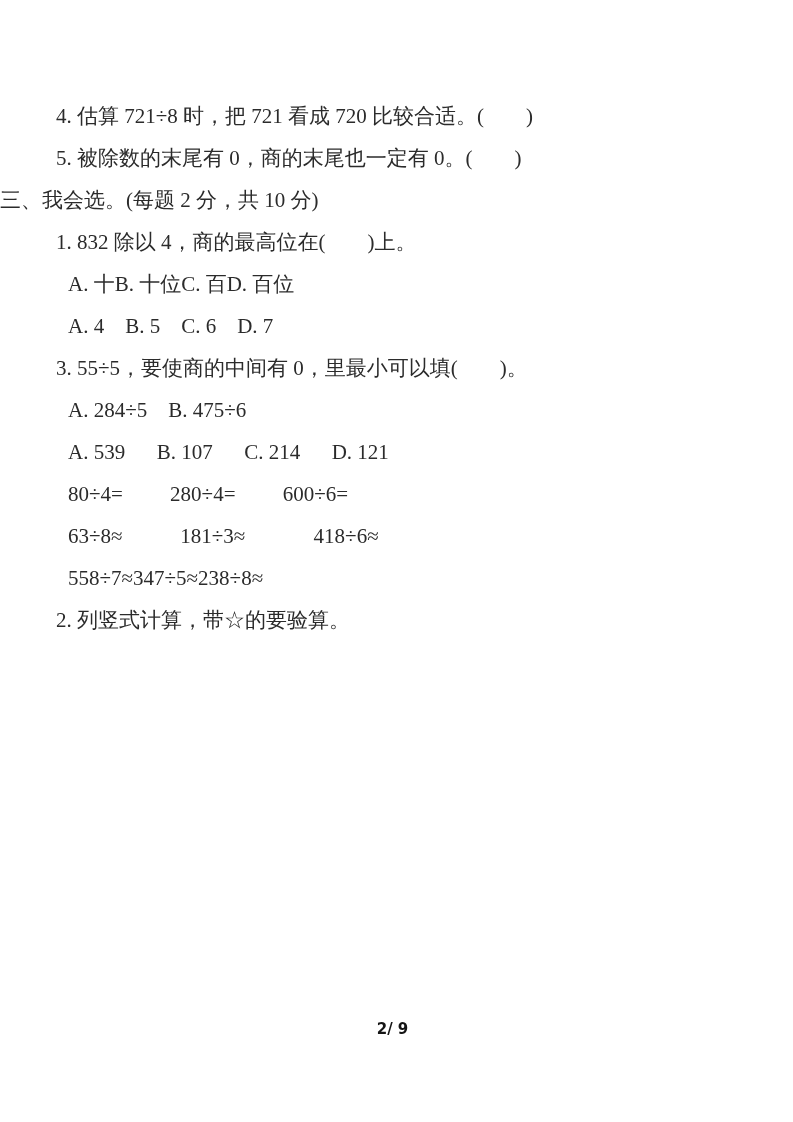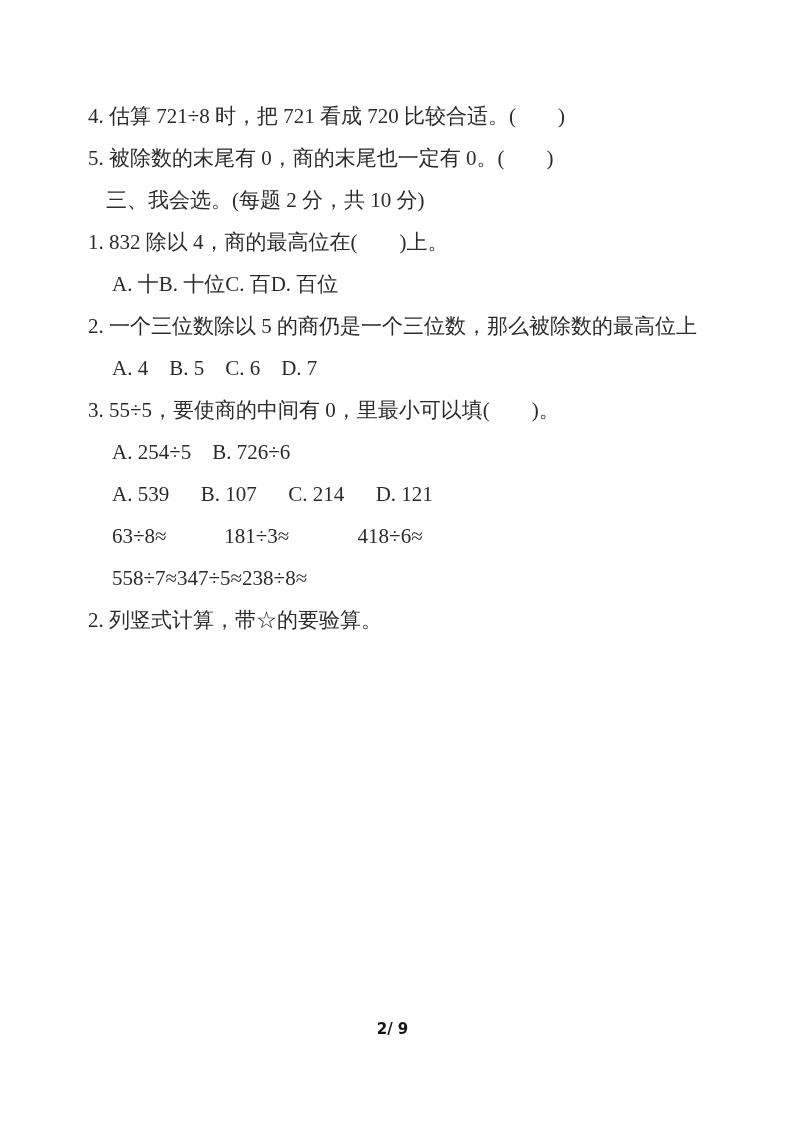--- a/index.html
+++ b/index.html
@@ -22,23 +22,23 @@
   }
   .ln {
     margin: 0;
     height: 42px;
     line-height: 42px;
     font-family: "Liberation Serif", "DejaVu Serif", serif;
     font-size: 21px;
     color: #2b2b2b;
     white-space: pre;
   }
-  .ind-section { padding-left: 106px; }
-  .ind-item    { padding-left: 88px; }
-  .ind-sub     { padding-left: 112px; }
+  .ind-section { }
+  .ind-item    { padding-left: 56px; }
+  .ind-sub     { padding-left: 68px; }
   .footer {
     position: absolute;
     top: 1020px;
     left: 0;
     right: 8px;
     text-align: center;
     font-family: "DejaVu Sans", "Liberation Sans", sans-serif;
     font-weight: bold;
     font-size: 15px;
     color: #151515;
@@ -51,30 +51,30 @@
   <div class="content">
 
     <p class="ln ind-item">4. 估算 721÷8 时，把 721 看成 720 比较合适。(        )</p>
     <p class="ln ind-item">5. 被除数的末尾有 0，商的末尾也一定有 0。(        )</p>
 
     <p class="ln ind-section">三、我会选。(每题 2 分，共 10 分)</p>
 
     <p class="ln ind-item">1. 832 除以 4，商的最高位在(        )上。</p>
     <p class="ln ind-sub">A. 十B. 十位C. 百D. 百位</p>
 
-    <p class="ln ind-item">2. 一个三位数除以 5 的商仍是一个三位数，那么被除数的最高位上</p>
     <p class="ln ind-sub">A. 4    B. 5    C. 6    D. 7</p>
 
     <p class="ln ind-item">3. 55÷5，要使商的中间有 0，里最小可以填(        )。</p>
 
-    <p class="ln ind-sub">A. 254÷5    B. 726÷6</p>
+    <p class="ln ind-sub">A. 284÷5    B. 475÷6</p>
 
     <p class="ln ind-sub">A. 539      B. 107      C. 214      D. 121</p>
 
 
+    <p class="ln ind-sub">80÷4=         280÷4=         600÷6=</p>
     <p class="ln ind-sub">63÷8≈           181÷3≈             418÷6≈</p>
     <p class="ln ind-sub">558÷7≈347÷5≈238÷8≈</p>
 
     <p class="ln ind-item">2. 列竖式计算，带☆的要验算。</p>
 
   </div>
 
   <div class="footer">2/ 9</div>
 </div>
 

